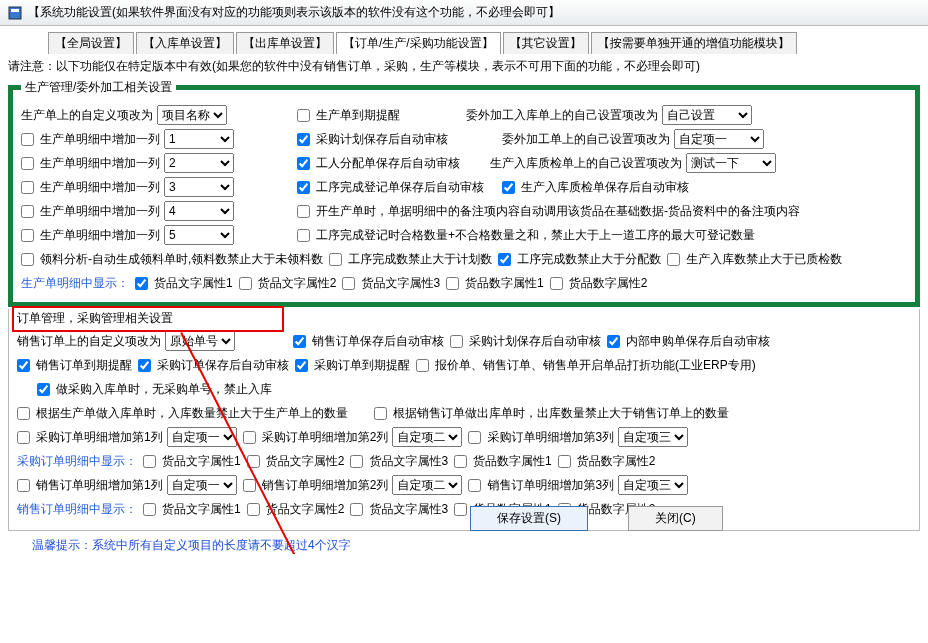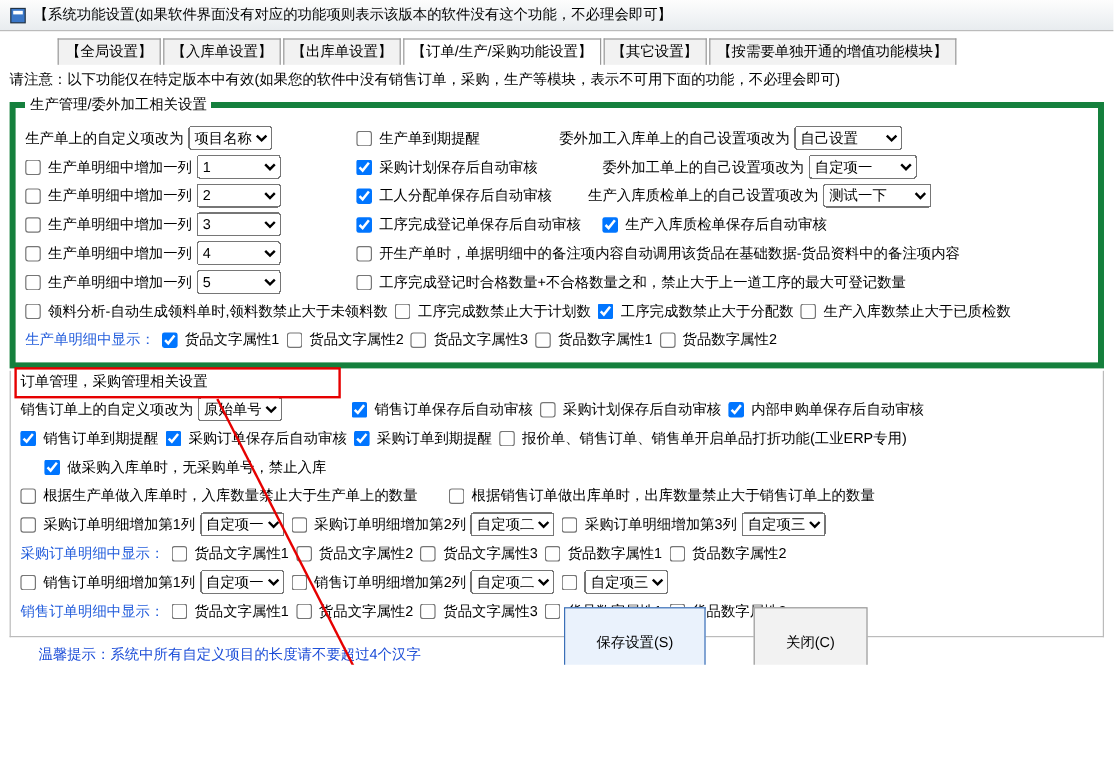--- a/index.html
+++ b/index.html
@@ -93,21 +93,21 @@
   }
   .btns {
     display: flex;
     gap: 40px;
     position: absolute;
     top: 506px;
     left: 470px;
   }
   button.winbtn {
     font-size: 12px;
-    padding: 20px 26px;
+    padding: 3px 26px;
     border: 1px solid #6e8fbd;
     background: #eaf2fc;
     cursor: pointer;
   }
   button.winbtn.primary { border-color:#3a6fb7; }
   button.winbtn.gray { background:#f2f2f2; border-color:#999; }
   .col-a { width: 270px; }
   .sec2 {
     border: 1px solid #bbb;
     border-top: none;
@@ -395,20 +395,21 @@
         <span>销售订单明细增加第1列</span>
       <select><option>自定项一</option></select>
       </label>
     <label class="cell">
         <input type="checkbox" style="">
         <span>销售订单明细增加第2列</span>
       <select><option>自定项二</option></select>
       </label>
     <label class="cell">
         <input type="checkbox" style="">
+        <span>销售订单明细增加第3列</span>
       <select><option>自定项三</option></select>
       </label>
   </div>
 
   <div class="row">
     <span class="blue-label">销售订单明细中显示：</span>
     <label class="cell">
         <input type="checkbox" style="">
         <span>货品文字属性1</span>
       </label>

